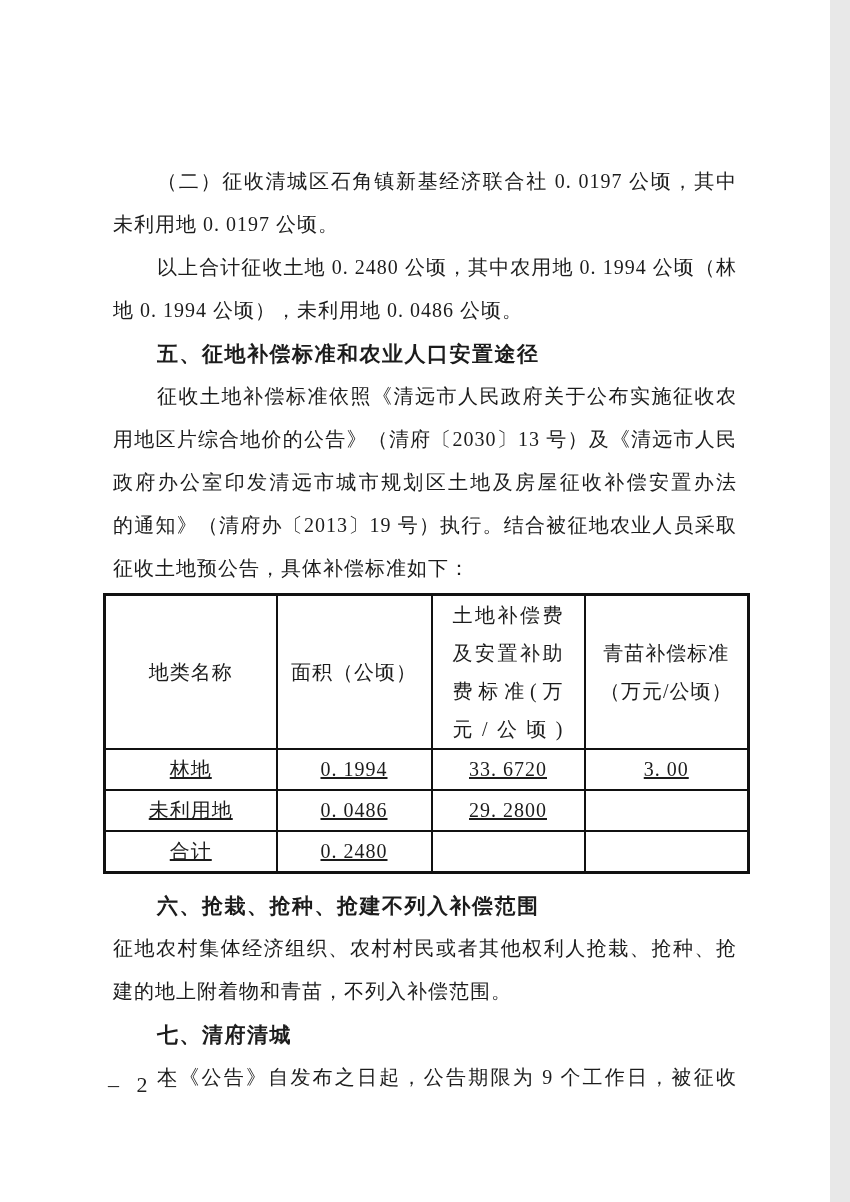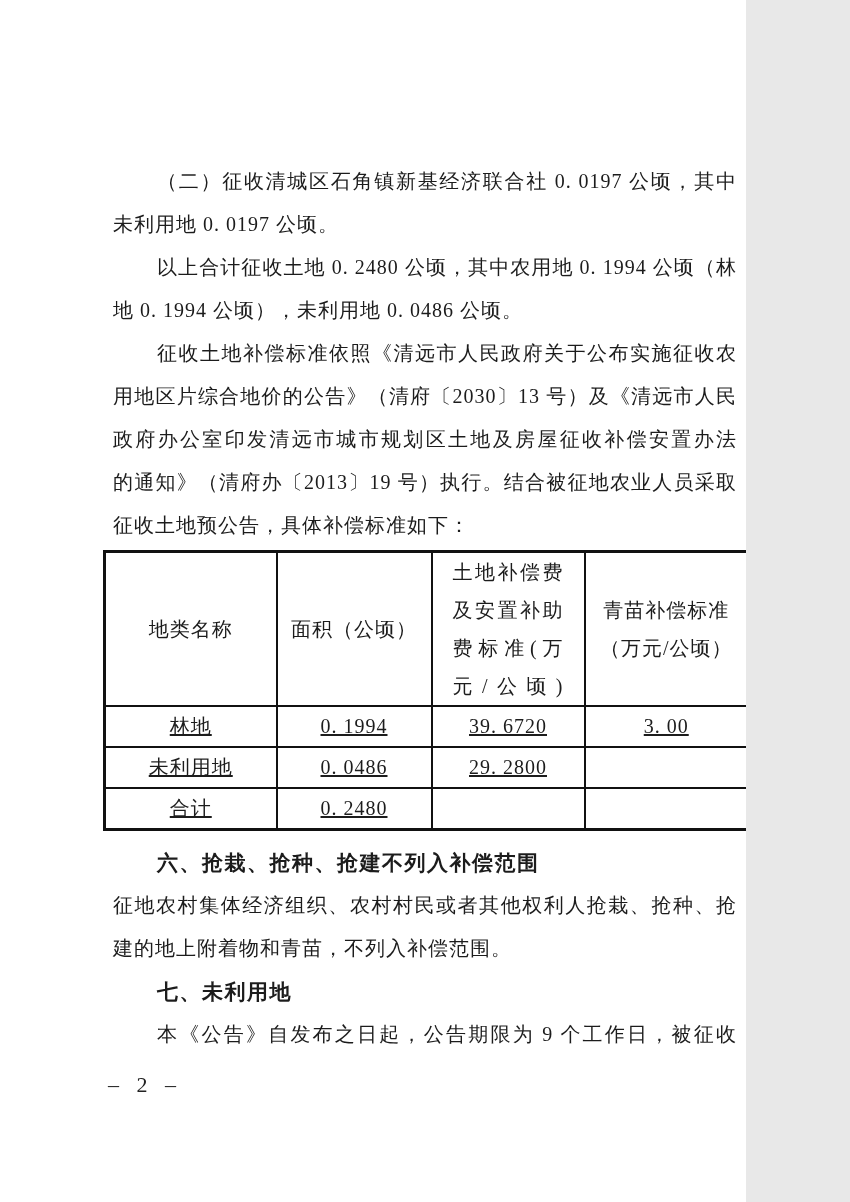--- a/index.html
+++ b/index.html
@@ -1,19 +1,19 @@
 <!DOCTYPE html>
 <html><head>
 <meta charset="utf-8">
 <style>
   * { margin: 0; padding: 0; box-sizing: border-box; }
   html, body { background: #e8e8e8; }
   .page {
     position: relative;
-    width: 746px;
+    width: 830px;
     height: 1202px;
     background: #ffffff;
     overflow: hidden;
     font-family: "Liberation Serif", "DejaVu Serif", serif;
     color: #1c1c1c;
   }
   .content {
     position: absolute;
     top: 160px;
     left: 113px;
@@ -78,20 +78,21 @@
 <body>
 
 <div class="page">
   <div class="content">
 
     <div class="line indent fill">（二）征收清城区石角镇新基经济联合社 0. 0197 公顷，其中</div>
     <div class="line">未利用地 0. 0197 公顷。</div>
     <div class="line indent fill">以上合计征收土地 0. 2480 公顷，其中农用地 0. 1994 公顷（林</div>
     <div class="line">地 0. 1994 公顷），未利用地 0. 0486 公顷。</div>
 
+    <div class="line heading indent">五、征地补偿标准和农业人口安置途径</div>
 
     <div class="line indent fill">征收土地补偿标准依照《清远市人民政府关于公布实施征收农</div>
     <div class="line fill">用地区片综合地价的公告》（清府〔2030〕13 号）及《清远市人民</div>
     <div class="line fill">政府办公室印发清远市城市规划区土地及房屋征收补偿安置办法</div>
     <div class="line fill">的通知》（清府办〔2013〕19 号）执行。结合被征地农业人员采取</div>
     <div class="line">征收土地预公告，具体补偿标准如下：</div>
 
     <table class="doc-table">
       <colgroup>
         <col style="width:172px">
@@ -102,21 +103,21 @@
       <tbody>
         <tr class="header-row">
           <th>地类名称</th>
           <th>面积（公顷）</th>
           <th class="justify-cell">土地补偿费及安置补助费标准(万元/公顷)</th>
           <th>青苗补偿标准（万元/公顷）</th>
         </tr>
         <tr class="data-row">
           <td>林地</td>
           <td>0. 1994</td>
-          <td>39. 6720</td>
+          <td>33. 6720</td>
           <td>3. 00</td>
         </tr>
         <tr class="data-row">
           <td>未利用地</td>
           <td>0. 0486</td>
           <td>29. 2800</td>
           <td></td>
         </tr>
         <tr class="data-row">
           <td>合计</td>
@@ -124,19 +125,19 @@
           <td></td>
           <td></td>
         </tr>
       </tbody>
     </table>
 
     <div class="line heading indent mt-after-table">六、抢栽、抢种、抢建不列入补偿范围</div>
     <div class="line fill">征地农村集体经济组织、农村村民或者其他权利人抢栽、抢种、抢</div>
     <div class="line">建的地上附着物和青苗，不列入补偿范围。</div>
 
-    <div class="line heading indent">七、未利用地</div>
+    <div class="line heading indent">七、清府清城</div>
     <div class="line indent fill">本《公告》自发布之日起，公告期限为 9 个工作日，被征收</div>
 
   </div>
 
   <div class="footer">– 2 –</div>
 </div>
 
 </body></html>

